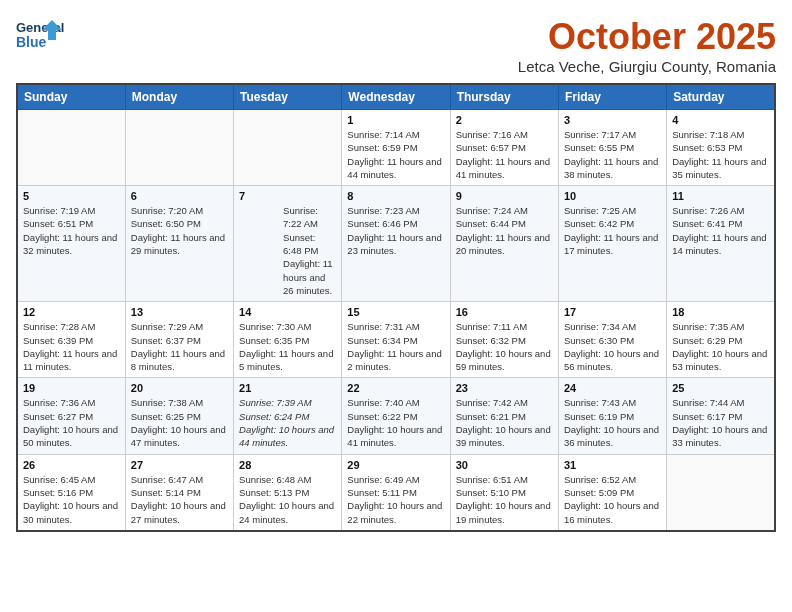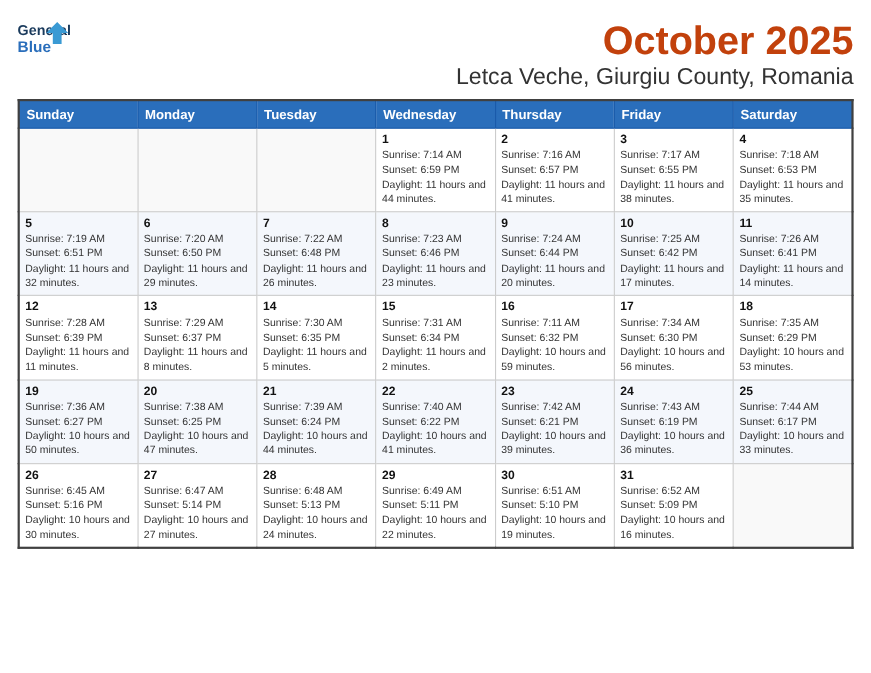--- a/index.html
+++ b/index.html
@@ -23,21 +23,21 @@
     }
     .title-block {
       text-align: right;
     }
     .month-title {
       font-size: 36px;
       font-weight: bold;
       color: #c2410c;
     }
     .location-title {
-      font-size: 21px;
+      font-size: 15px;
       color: #333;
     }
     .calendar {
       width: 100%;
       border-collapse: collapse;
       border: 2px solid #404040;
     }
     .calendar th {
       background: #2a6ebb;
       color: #fff;
@@ -145,21 +145,21 @@
 Daylight: 11 hours and 32 minutes.</div>
         </td>
         <td>
           <div class="day-num">6</div>
           <div class="day-info" style="white-space: pre-line;">Sunrise: 7:20 AM
 Sunset: 6:50 PM
 Daylight: 11 hours and 29 minutes.</div>
         </td>
         <td>
           <div class="day-num">7</div>
-          <div class="day-info" style="white-space: pre-line;">Sunrise: 7:22 AM
+          <div class="day-info" style="white-space: pre-line; margin-left: 44px;">Sunrise: 7:22 AM
 Sunset: 6:48 PM
 Daylight: 11 hours and 26 minutes.</div>
         </td>
         <td>
           <div class="day-num">8</div>
           <div class="day-info" style="white-space: pre-line;">Sunrise: 7:23 AM
 Sunset: 6:46 PM
 Daylight: 11 hours and 23 minutes.</div>
         </td>
         <td>
@@ -233,21 +233,21 @@
 Daylight: 10 hours and 50 minutes.</div>
         </td>
         <td>
           <div class="day-num">20</div>
           <div class="day-info" style="white-space: pre-line;">Sunrise: 7:38 AM
 Sunset: 6:25 PM
 Daylight: 10 hours and 47 minutes.</div>
         </td>
         <td>
           <div class="day-num">21</div>
-          <div class="day-info" style="white-space: pre-line;">Sunrise: 7:39 AM
+          <div class="day-info" style="white-space: pre-line; font-style: italic;">Sunrise: 7:39 AM
 Sunset: 6:24 PM
 Daylight: 10 hours and 44 minutes.</div>
         </td>
         <td>
           <div class="day-num">22</div>
           <div class="day-info" style="white-space: pre-line;">Sunrise: 7:40 AM
 Sunset: 6:22 PM
 Daylight: 10 hours and 41 minutes.</div>
         </td>
         <td>

